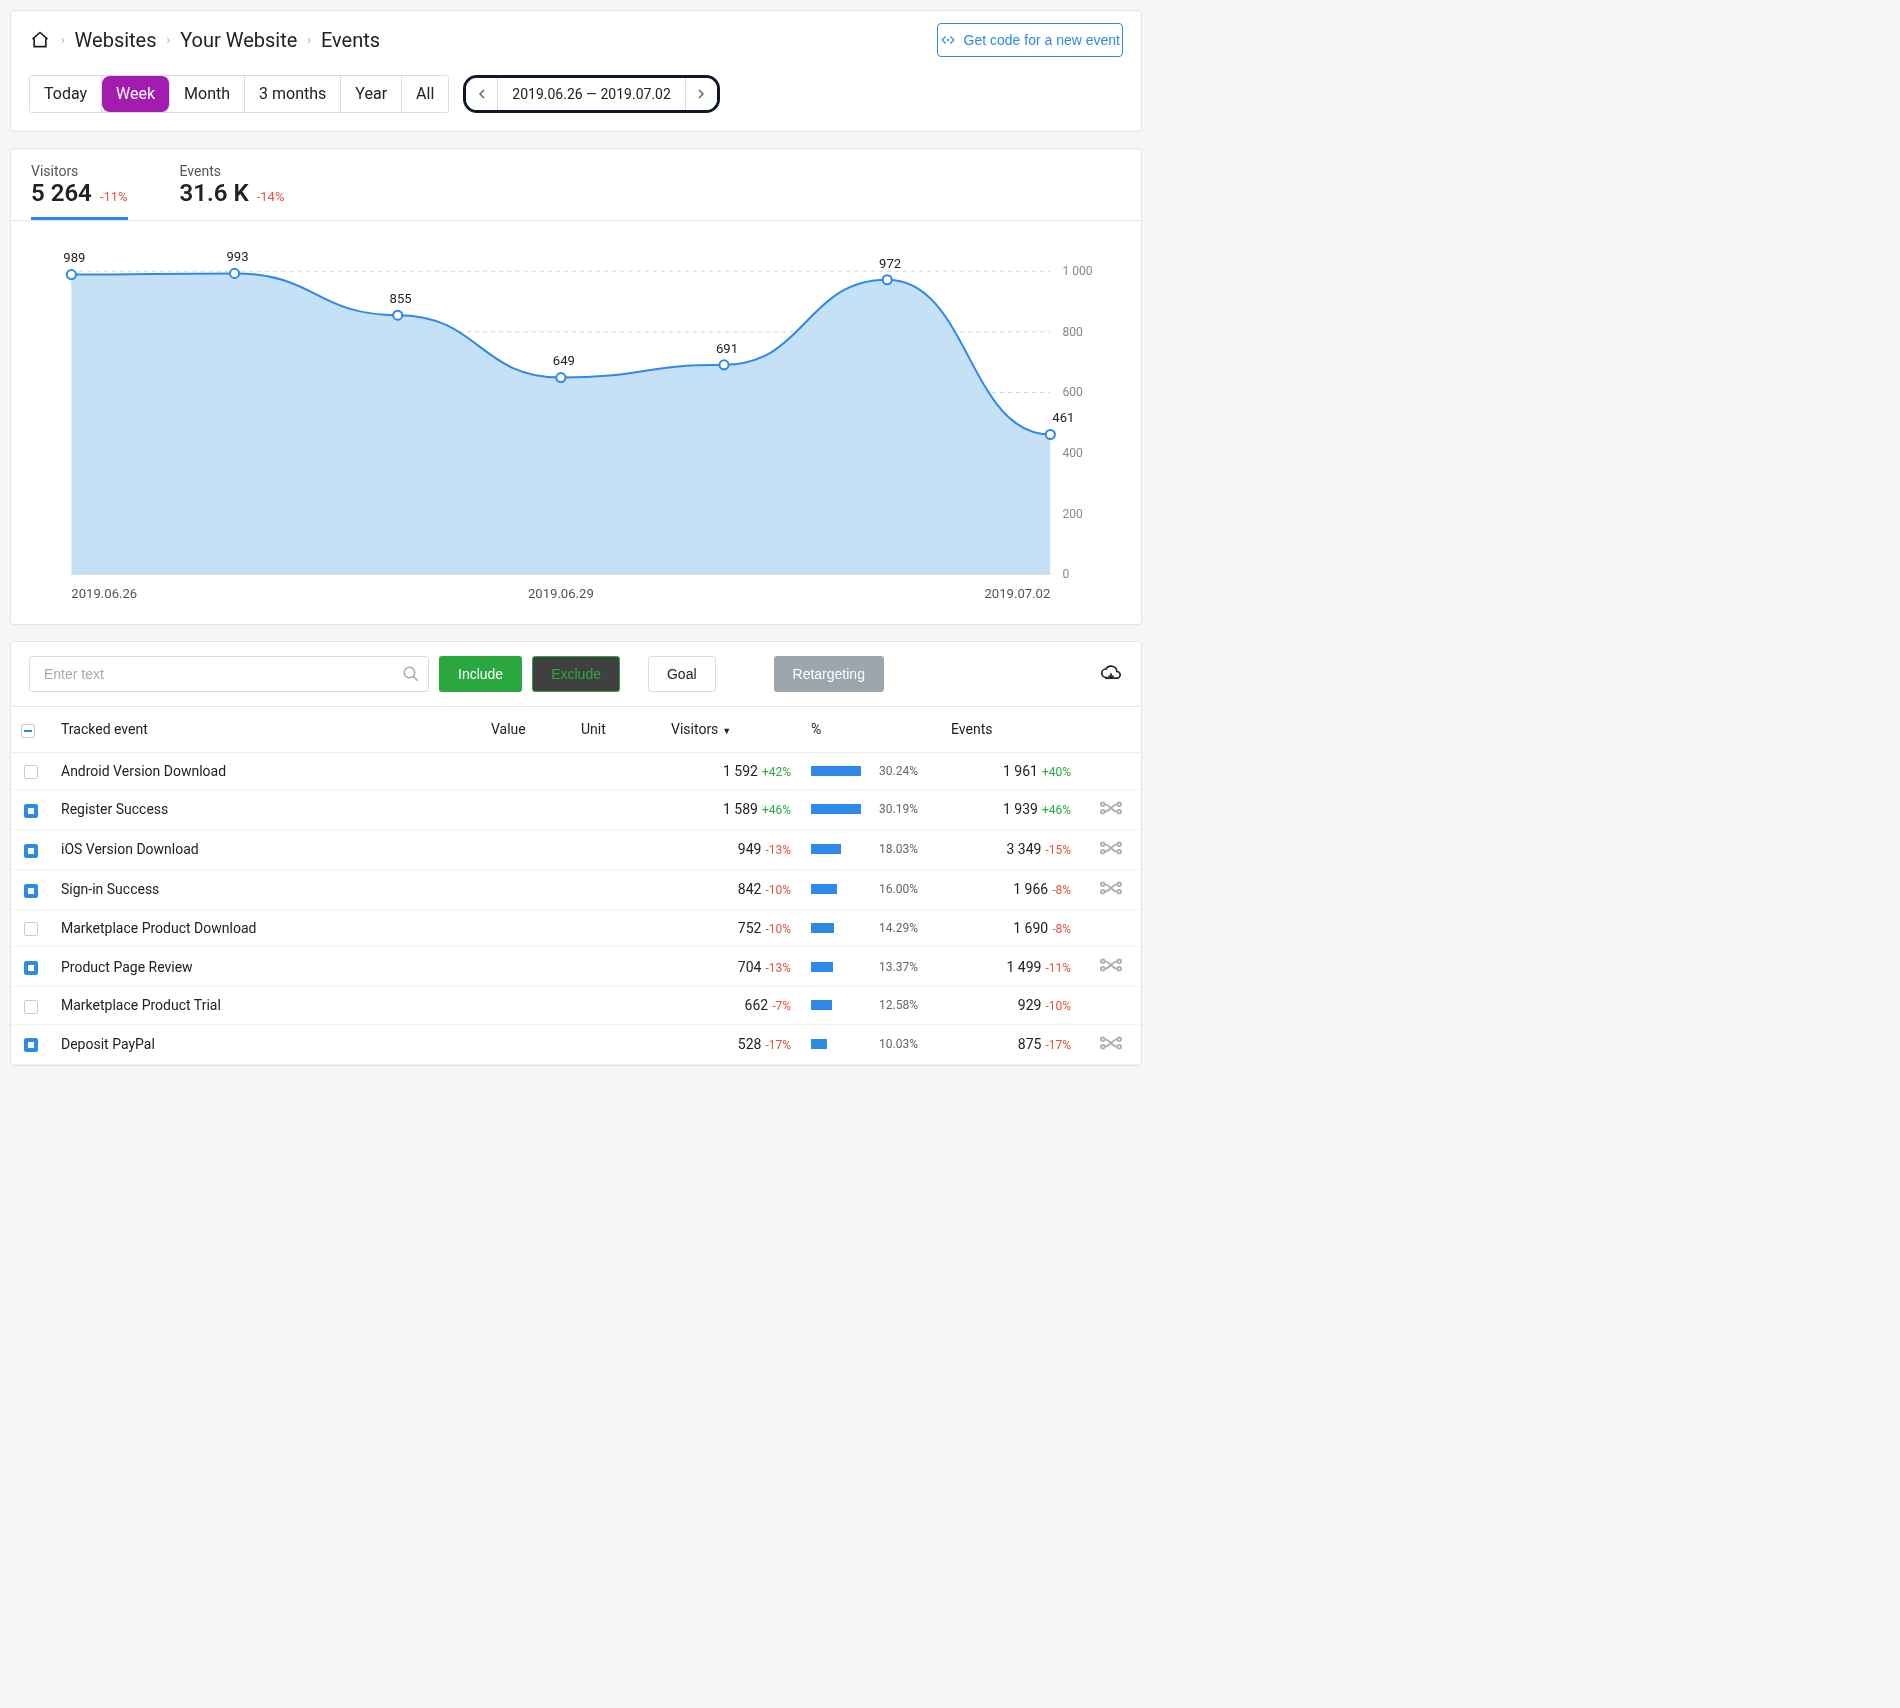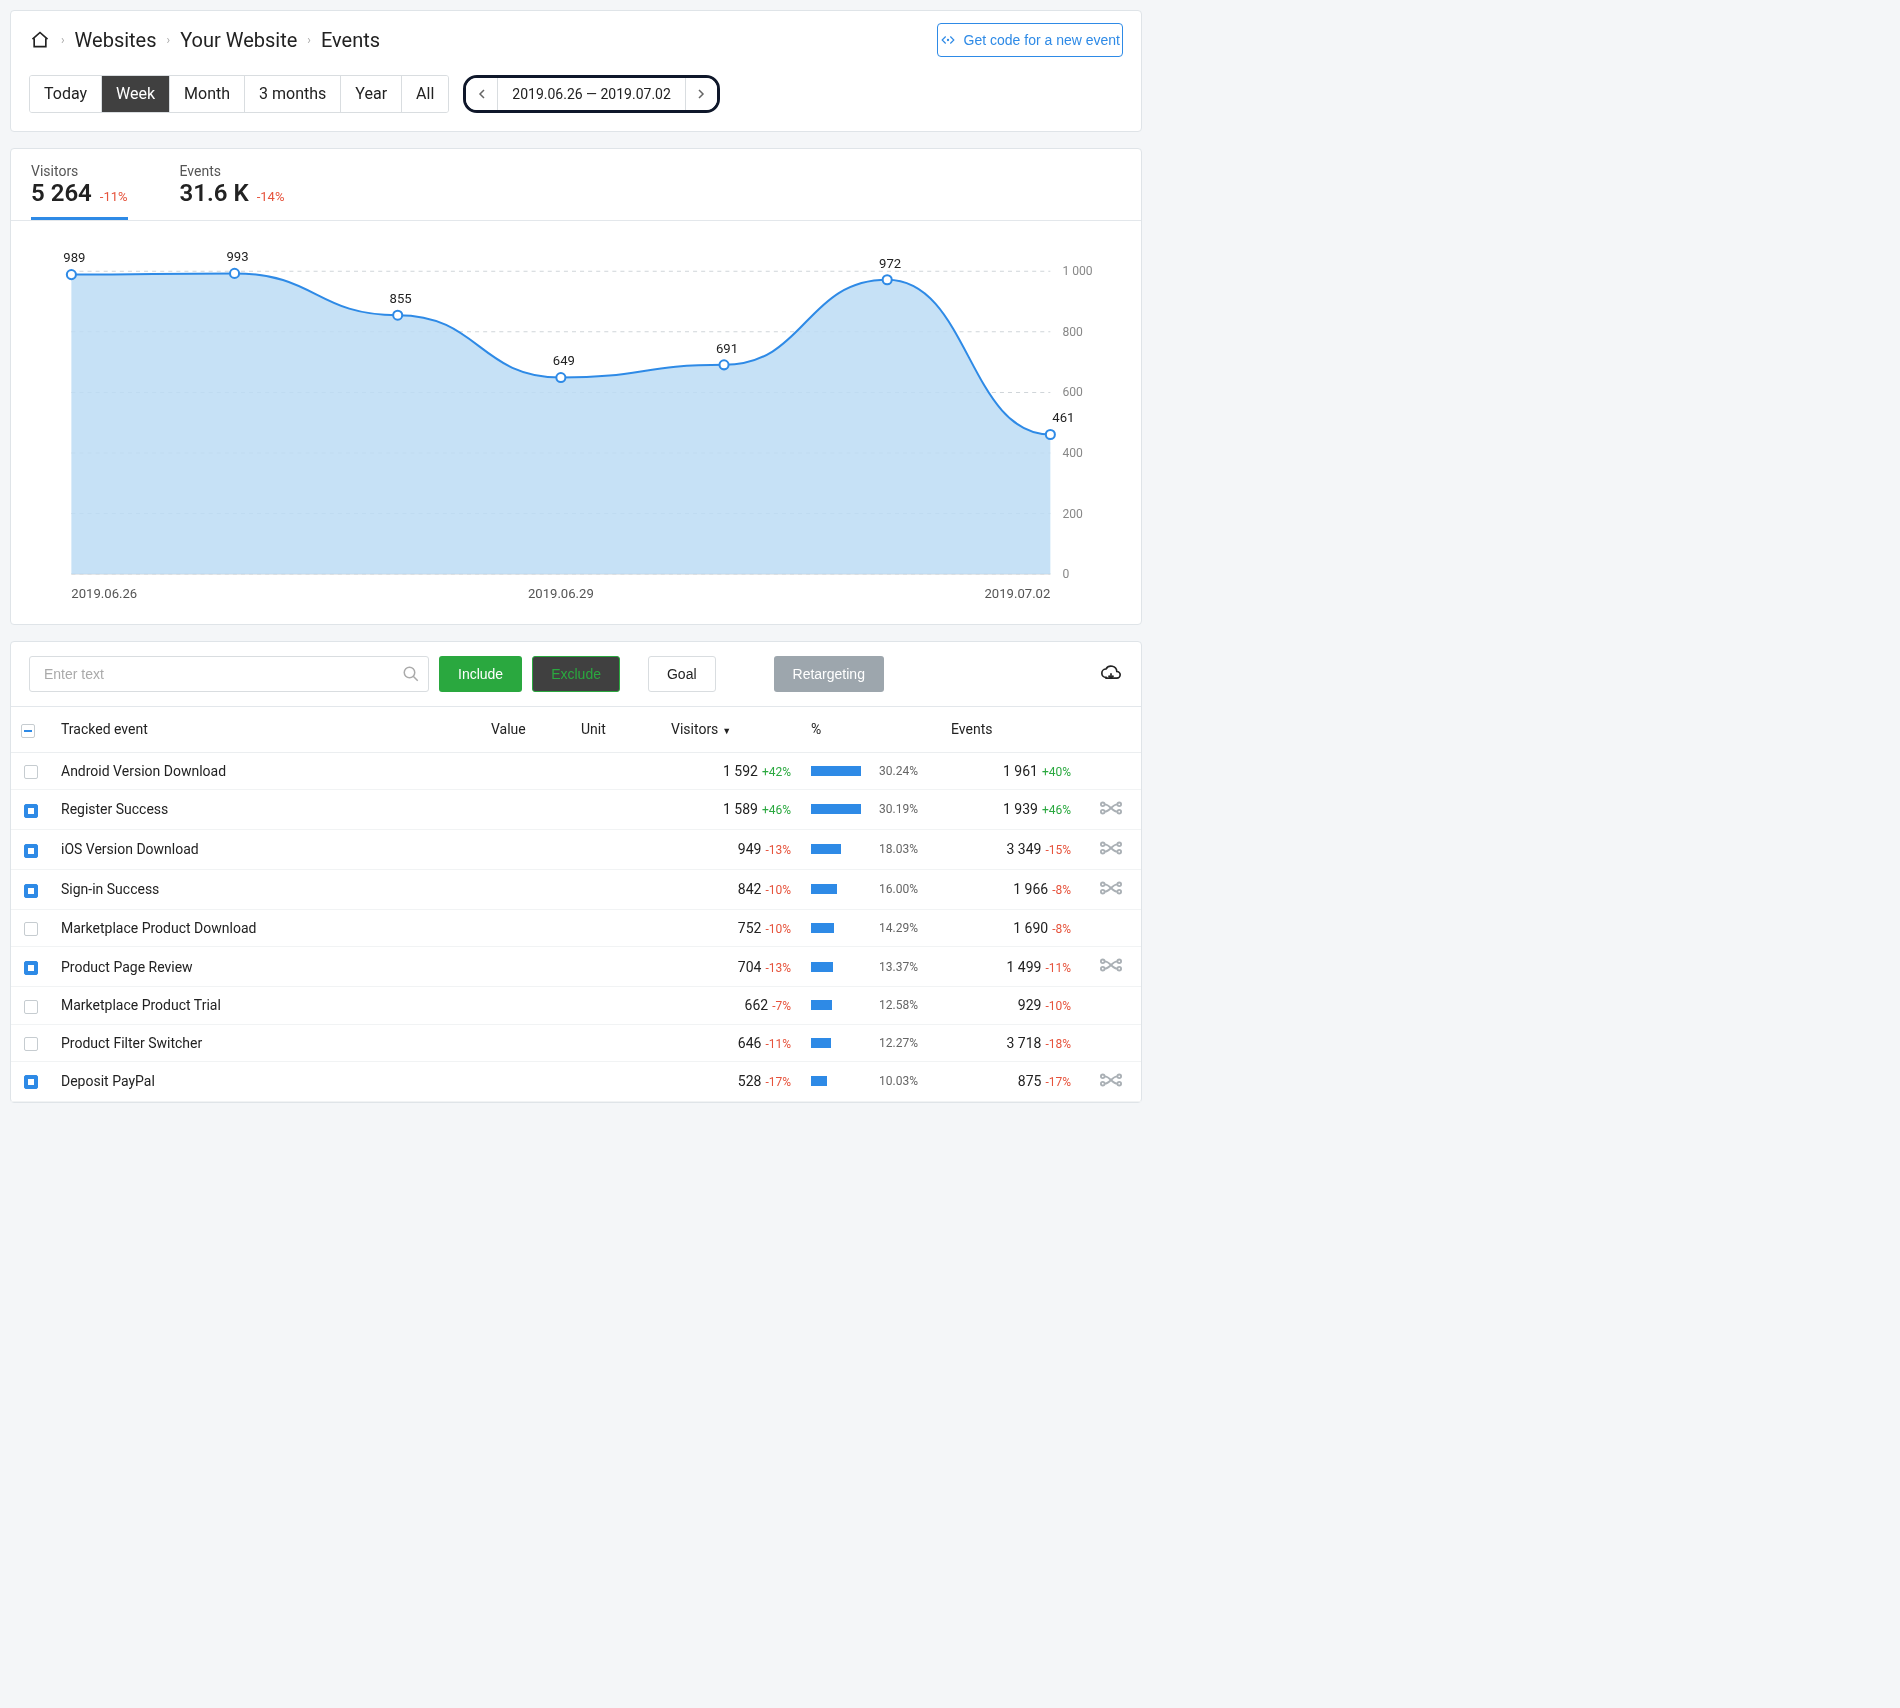--- a/index.html
+++ b/index.html
@@ -13,21 +13,21 @@
   .breadcrumb { display: flex; align-items: center; gap: 10px; }
   .home-icon { width: 22px; height: 22px; display: inline-flex; align-items: center; justify-content: center; color: #222; }
   .chev { color: #aaa; font-size: 12px; }
   .crumb { font-size: 20px; color: #222; }
   .getcode-btn { margin-left: auto; border: 1px solid #2e8ae6; color: #2e8ae6; background: #fff; border-radius: 4px; padding: 8px 2px; font-size: 14px; display: inline-flex; align-items: center; gap: 8px; cursor: pointer; }
   .getcode-icon { display:inline-flex; }
   .period-row { display: flex; gap: 14px; margin-top: 18px; }
   .range-tabs { display: flex; border: 1px solid #d9dde0; border-radius: 3px; overflow: hidden; }
   .range-tab { padding: 8px 14px; font-size: 16px; background: #fff; border-right: 1px solid #d9dde0; cursor: pointer; color: #222;}
   .range-tab:last-child { border-right: none; }
-  .range-tab.active { background: #404040; color: #fff; }
+  .range-tab.active { background: #a21caf; color: #fff; border-radius: 8px; }
   .date-nav { display: flex; border: 3px solid #0f172a; border-radius: 14px; overflow: hidden; align-items: stretch; }
   .date-btn { width: 32px; display: flex; align-items: center; justify-content: center; background: #fff; border-right: 1px solid #d9dde0; cursor: pointer; color: #666;}
   .date-btn:last-child { border-left: 1px solid #d9dde0; border-right:none; }
   .date-range { padding: 8px 14px; background: #fff; font-size: 14px; }
 
   
   .chart-panel { margin-top: 16px; }
   .stats { display: flex; gap: 52px; padding: 14px 20px 0 20px; }
   .stat { padding-bottom: 10px; }
   .stat.active { border-bottom: 3px solid #2e8ae6; }
@@ -383,37 +383,20 @@
           <div class="pct-bar-track">
                   <div class="pct-bar" style="width:21px"></div>
                 </div>
           <span class="pct-text">12.58%</span>
         </div>
       </td>
       <td class="col-events num-cell">929<span class="delta delta-neg">-10%</span></td>
       <td class="col-action"></td>
     </tr>
           <tr>
-      <td class="col-check"><span class="chk "></span></td>
-      <td class="col-event">Product Filter Switcher</td>
-      <td class="col-value"></td>
-      <td class="col-unit"></td>
-      <td class="col-visitors num-cell">646<span class="delta delta-neg">-11%</span></td>
-      <td class="col-pct">
-        <div class="pct-bar-wrap">
-          <div class="pct-bar-track">
-                  <div class="pct-bar" style="width:20px"></div>
-                </div>
-          <span class="pct-text">12.27%</span>
-        </div>
-      </td>
-      <td class="col-events num-cell">3 718<span class="delta delta-neg">-18%</span></td>
-      <td class="col-action"></td>
-    </tr>
-          <tr>
       <td class="col-check"><span class="chk on"></span></td>
       <td class="col-event">Deposit PayPal</td>
       <td class="col-value"></td>
       <td class="col-unit"></td>
       <td class="col-visitors num-cell">528<span class="delta delta-neg">-17%</span></td>
       <td class="col-pct">
         <div class="pct-bar-wrap">
           <div class="pct-bar-track">
                   <div class="pct-bar" style="width:16px"></div>
                 </div>

